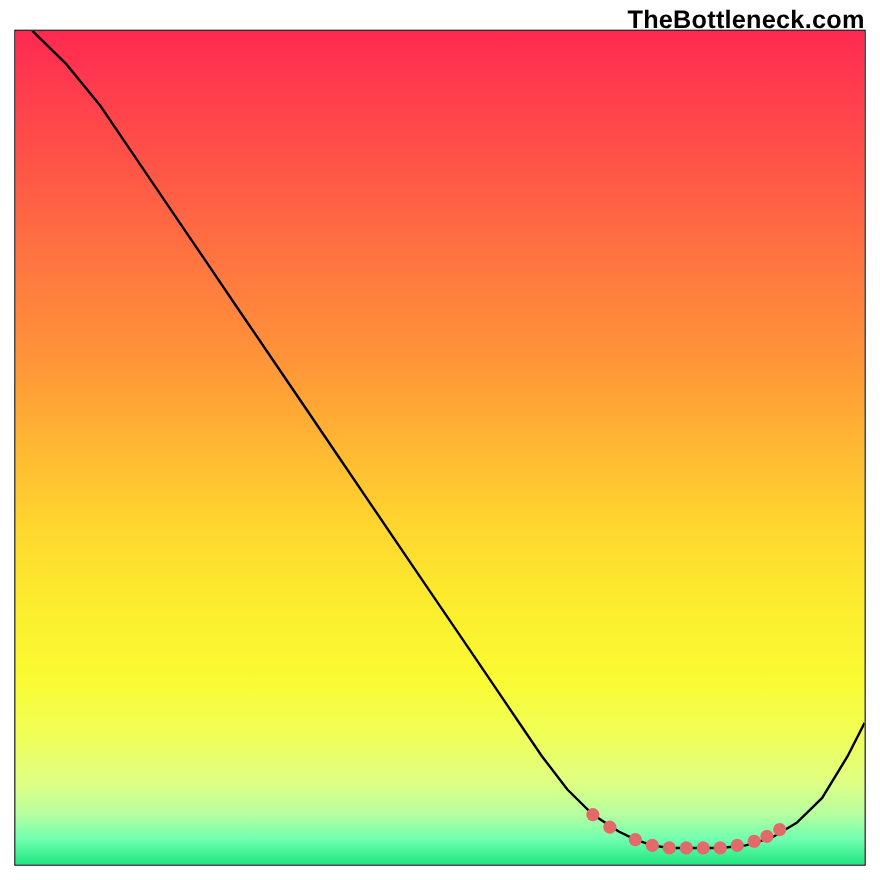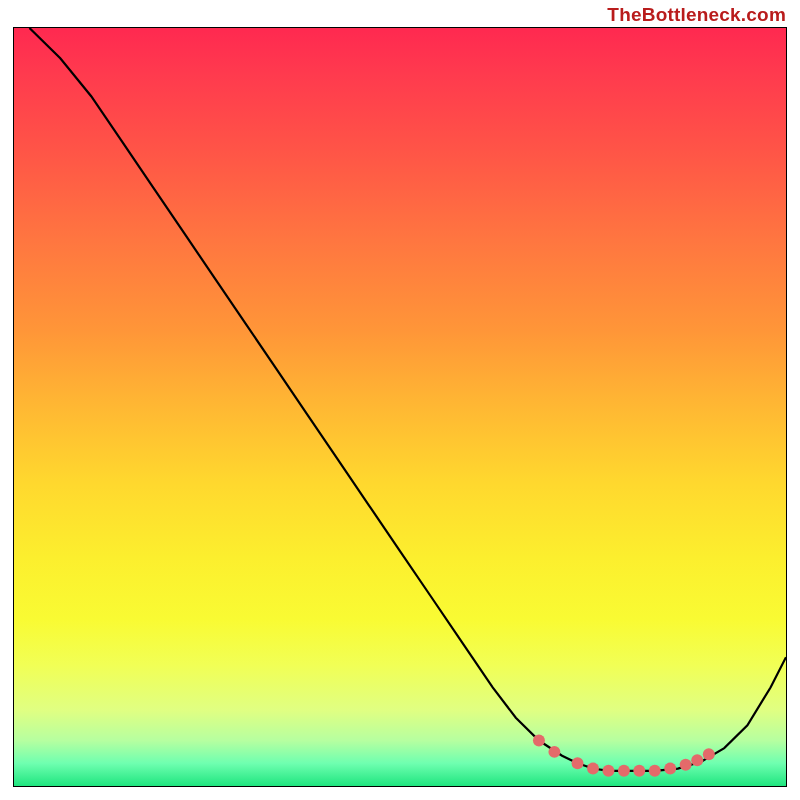--- a/index.html
+++ b/index.html
@@ -14,23 +14,23 @@
   #container {
     position: relative;
     width: 800px;
     height: 800px;
   }
   
   #attribution {
     position: absolute;
     top: 4px;
     right: 14px;
-    font-size: 19px;
+    font-size: 23px;
     font-weight: 600;
-    color: #b91c1c;
+    color: #000000;
     letter-spacing: 0.2px;
     z-index: 10;
   }
   
   #plot {
     position: absolute;
     left: 13px;
     top: 27px;
     width: 774px;
     height: 760px;

